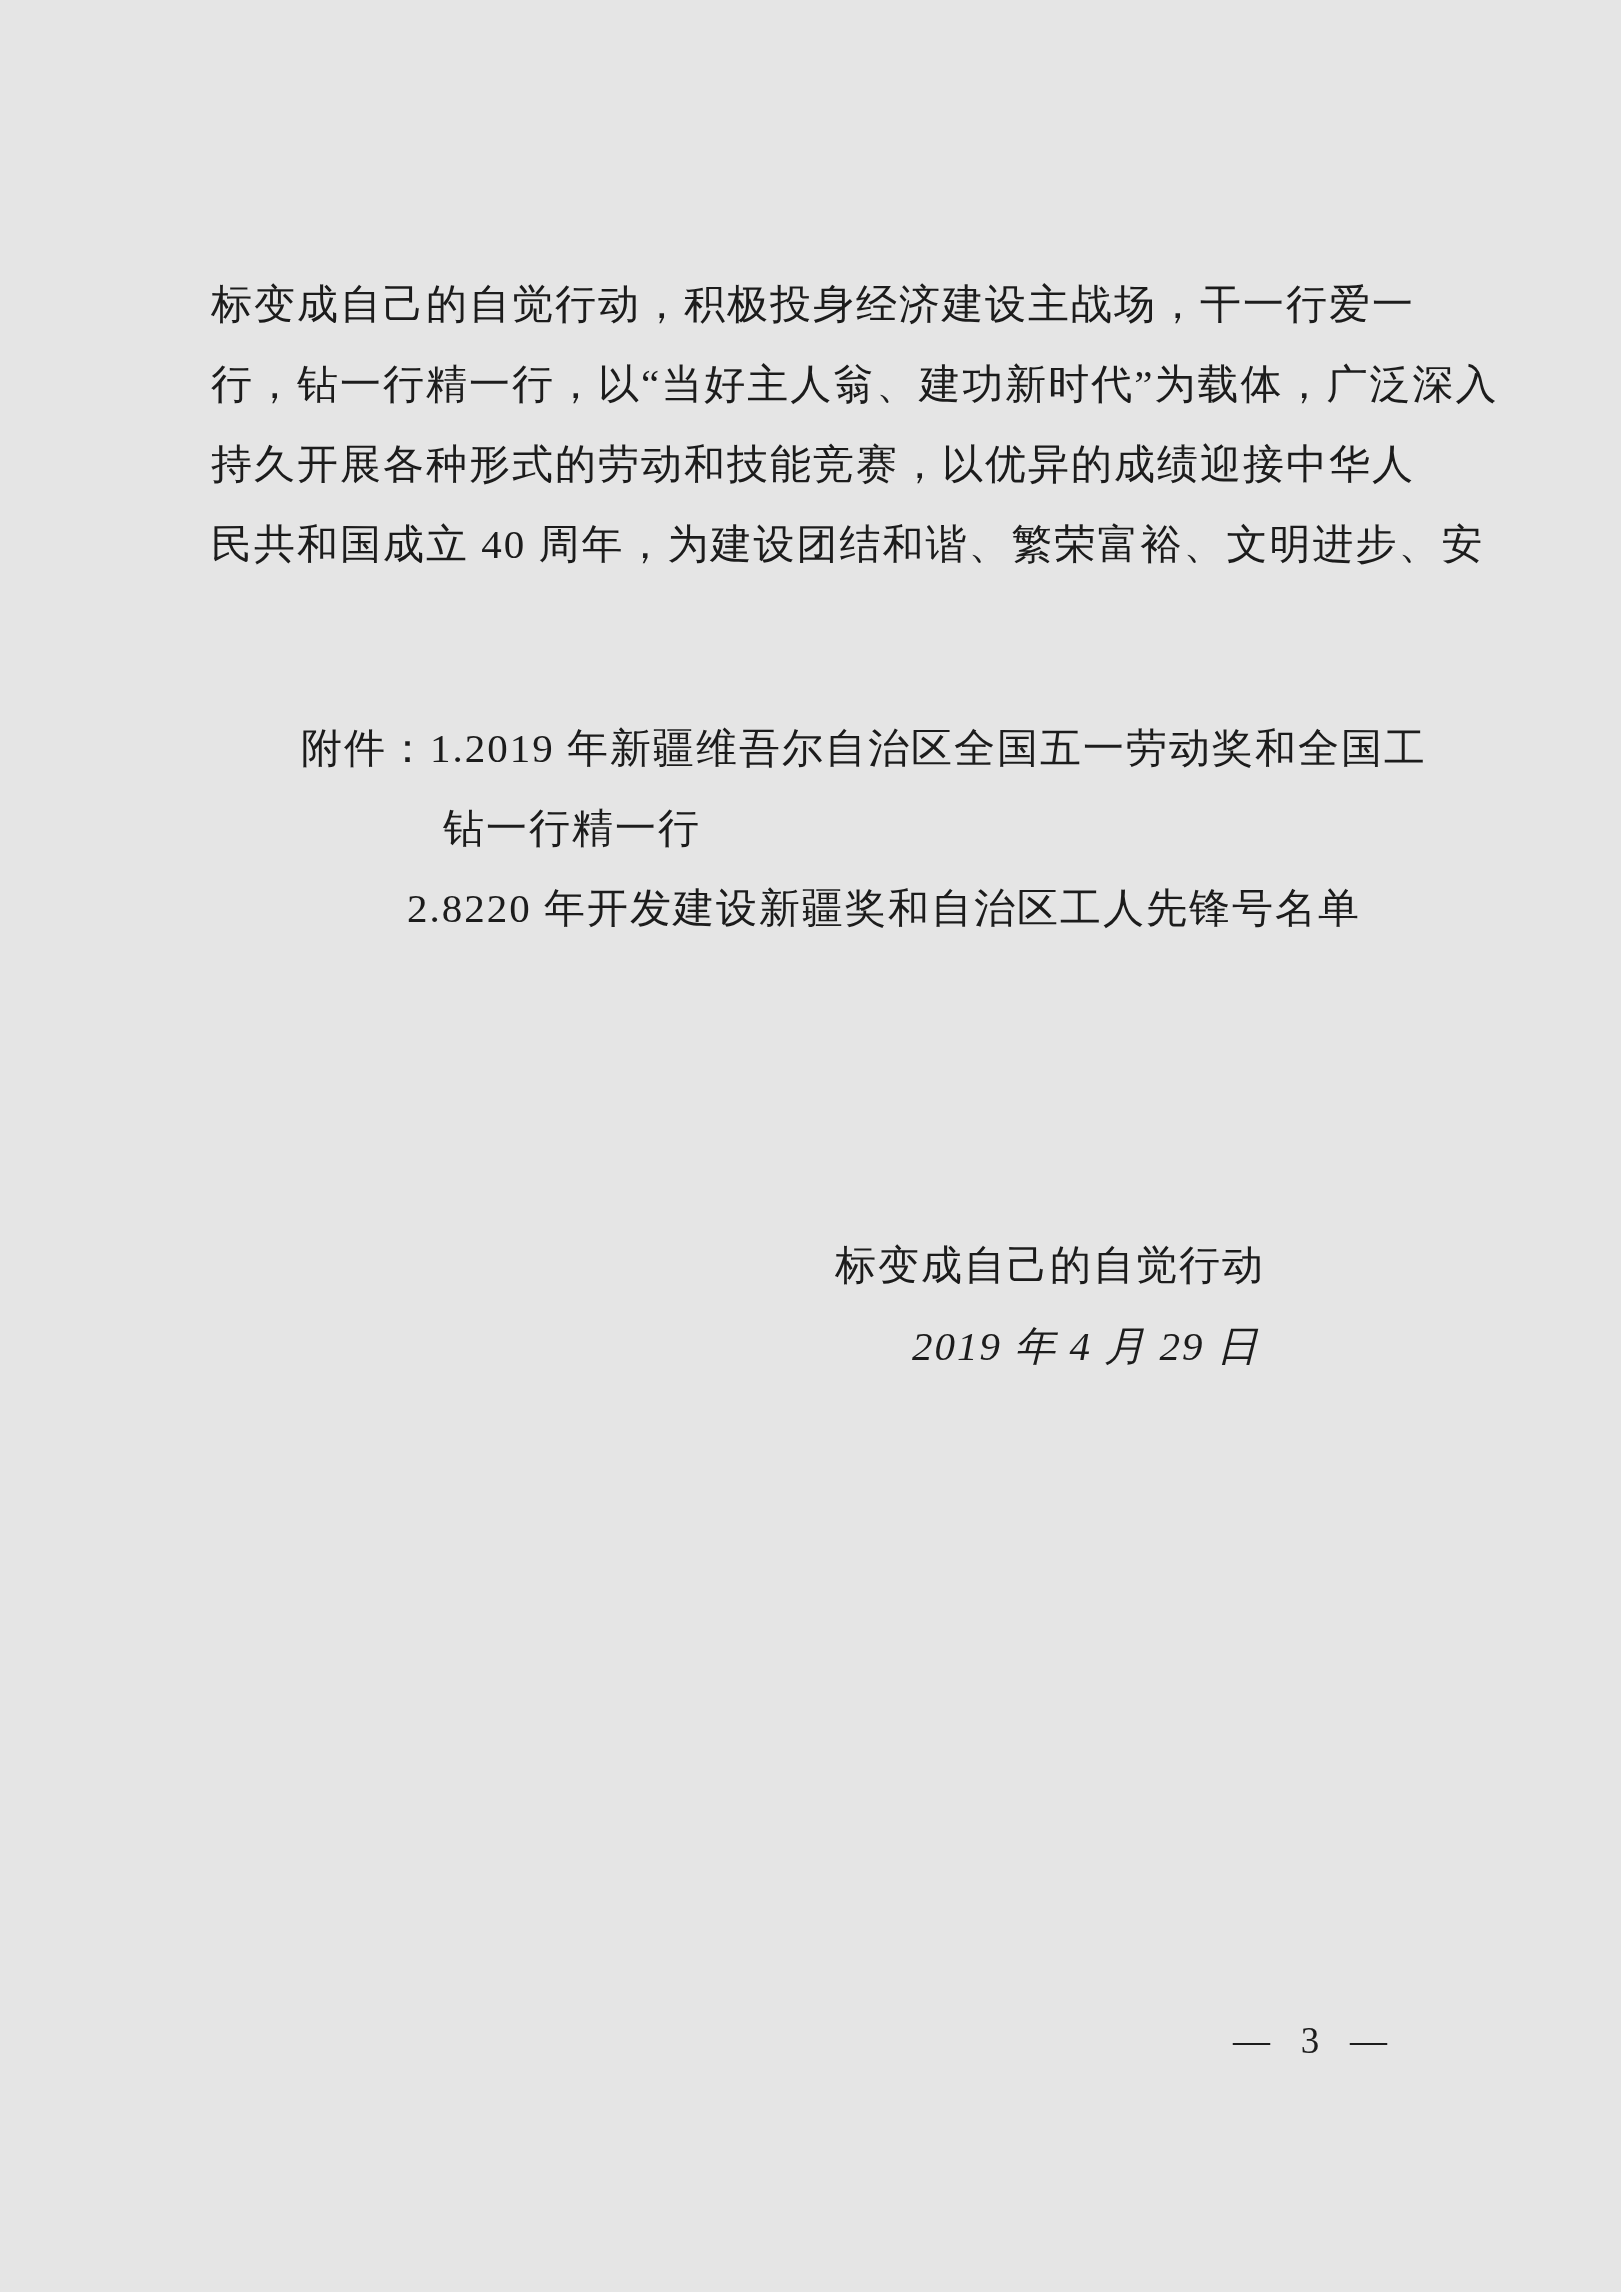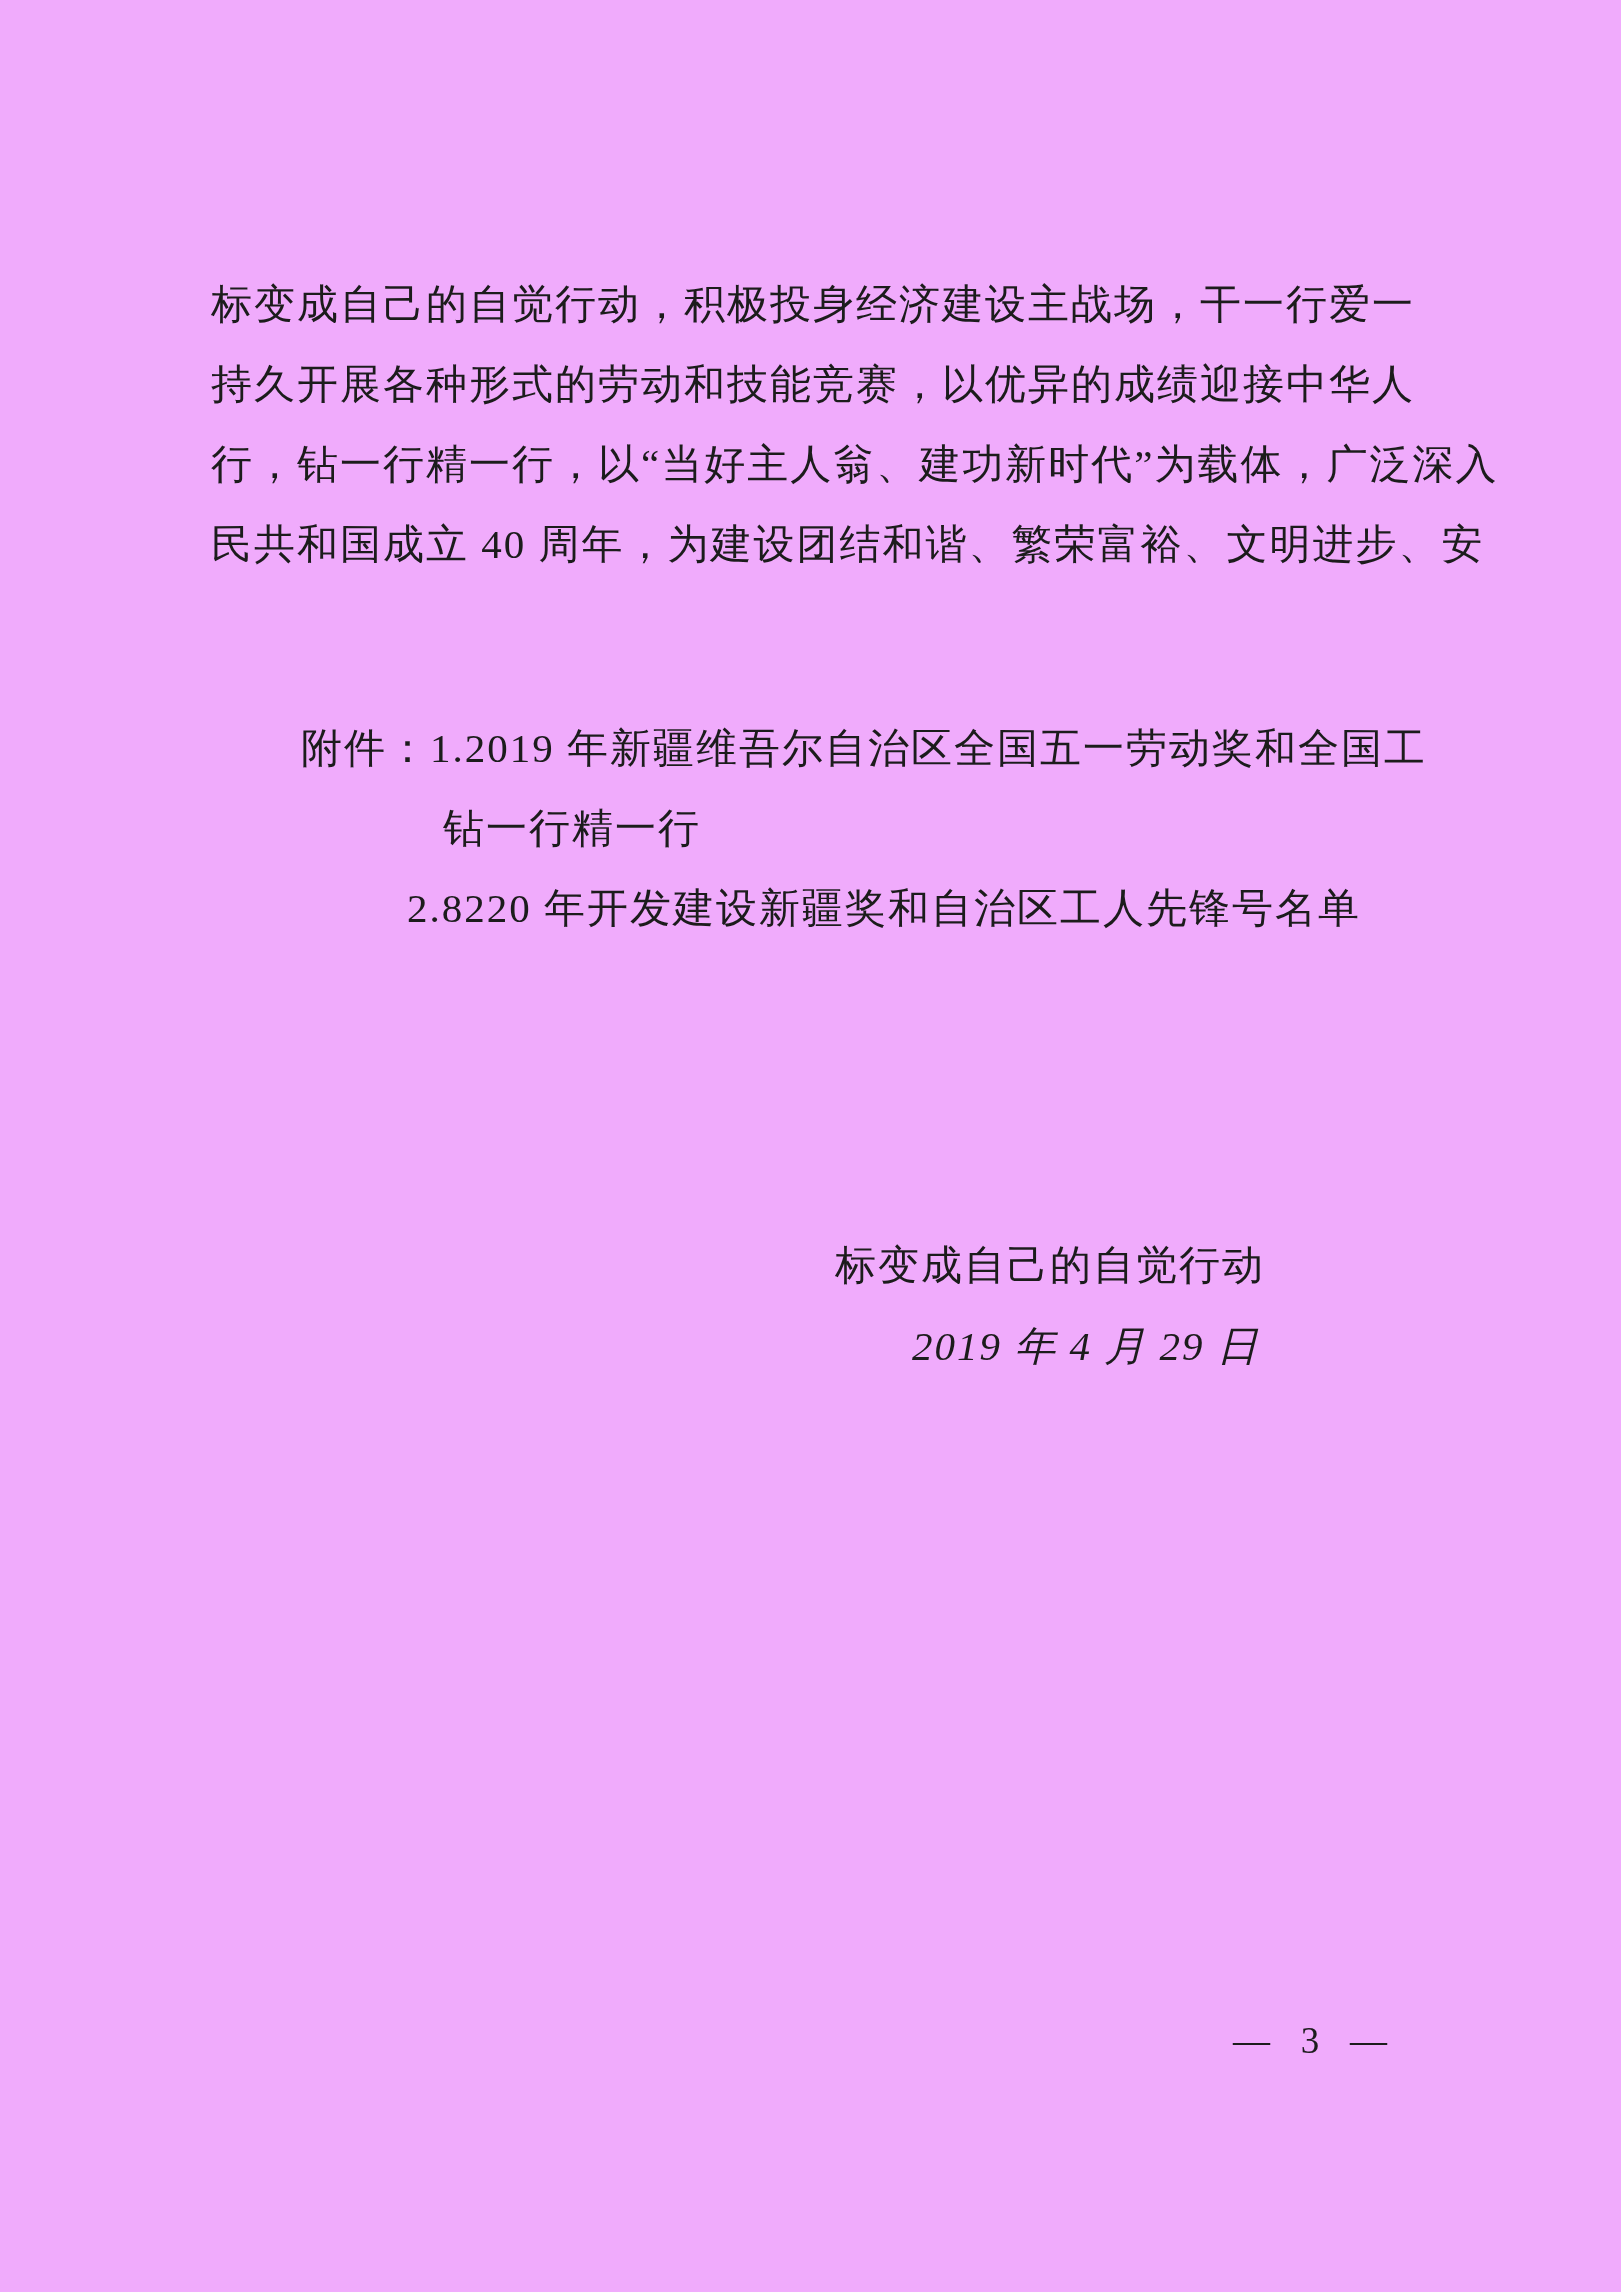--- a/index.html
+++ b/index.html
@@ -4,21 +4,21 @@
 <style>
   html, body {
     margin: 0;
     padding: 0;
     background: #ffffff;
   }
   .page {
     position: relative;
     width: 1621px;
     height: 2293px;
-    background: #f0abfc;
+    background: #e5e5e5;
     overflow: hidden;
     font-family: "Liberation Serif", "DejaVu Serif", serif;
     color: #1c1c1c;
   }
   .cjk-line {
     white-space: pre;
     font-size: 41px;
     letter-spacing: 2px;
     line-height: 80px;
     height: 80px;
@@ -63,22 +63,22 @@
     white-space: pre;
   }
 </style>
 </head>
 <body>
 
 <div class="page">
 
   <div class="body-text">
     <div class="cjk-line">标变成自己的自觉行动，积极投身经济建设主战场，干一行爱一</div>
+    <div class="cjk-line">行，钻一行精一行，以“当好主人翁、建功新时代”为载体，广泛深入</div>
     <div class="cjk-line">持久开展各种形式的劳动和技能竞赛，以优异的成绩迎接中华人</div>
-    <div class="cjk-line">行，钻一行精一行，以“当好主人翁、建功新时代”为载体，广泛深入</div>
     <div class="cjk-line">民共和国成立 40 周年，为建设团结和谐、繁荣富裕、文明进步、安</div>
   </div>
 
   <div class="attachment">
     <div class="cjk-line">附件：1.2019 年新疆维吾尔自治区全国五一劳动奖和全国工</div>
     <div class="cjk-line att-cont">钻一行精一行</div>
     <div class="cjk-line att-item2">2.8220 年开发建设新疆奖和自治区工人先锋号名单</div>
   </div>
 
   <div class="cjk-line sig-org">标变成自己的自觉行动</div>

